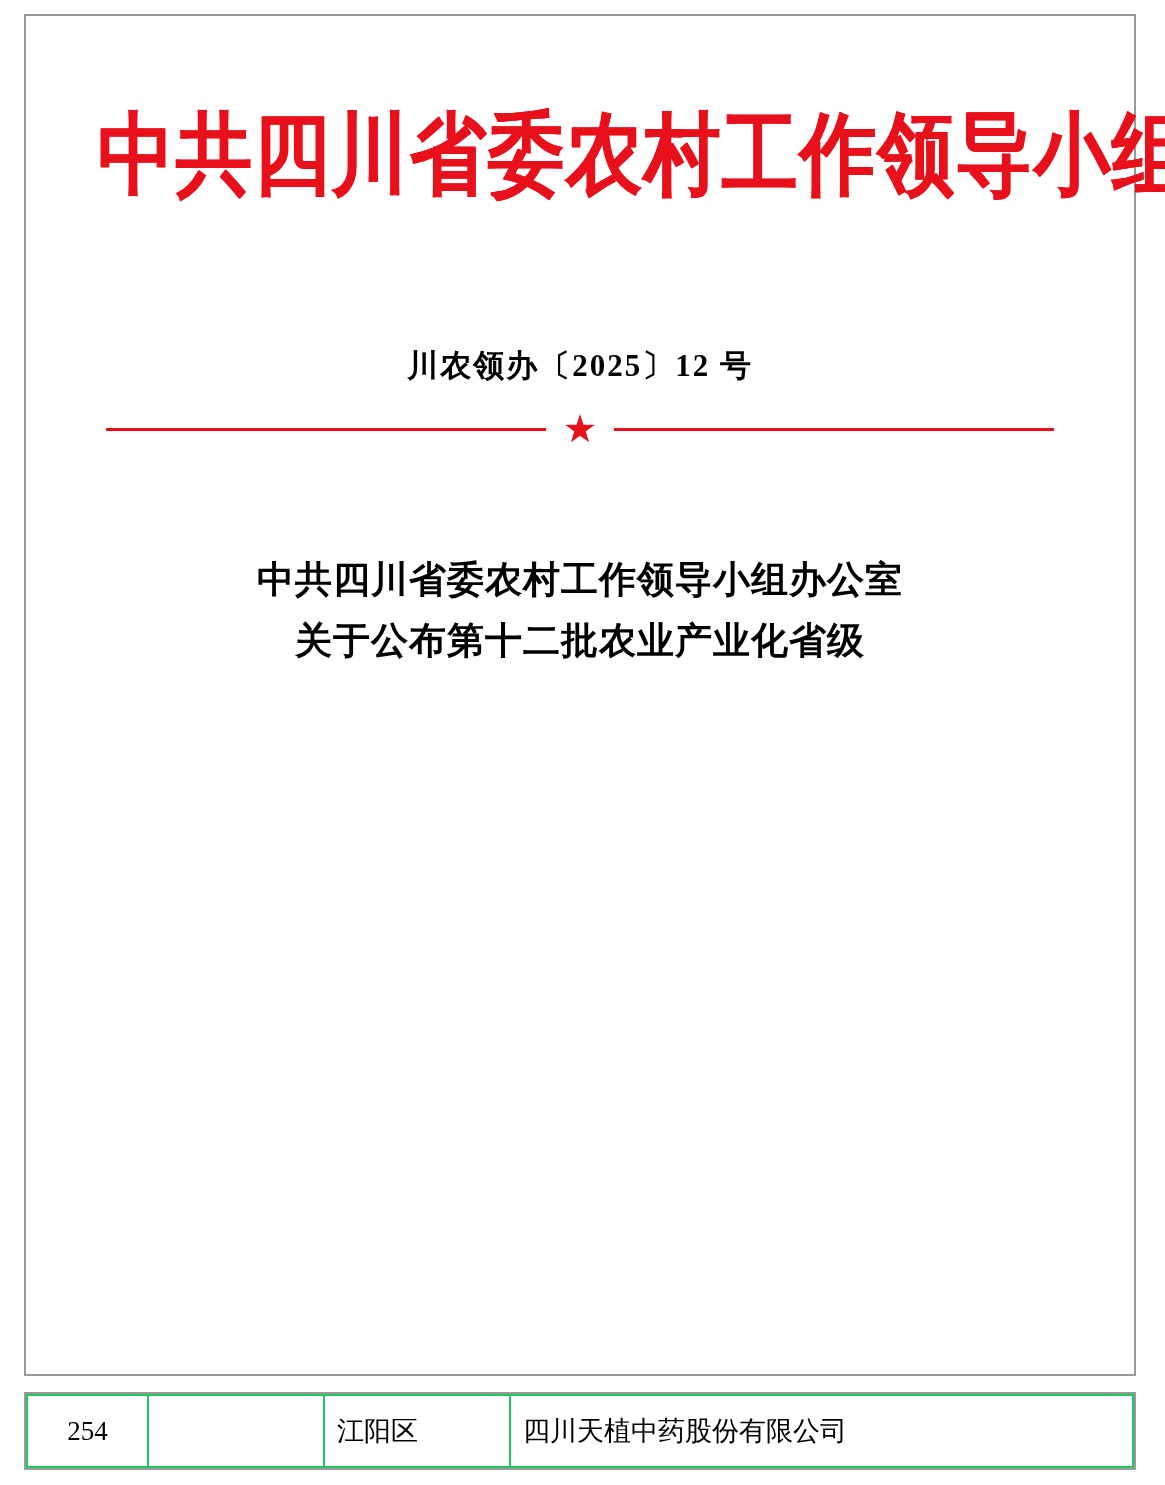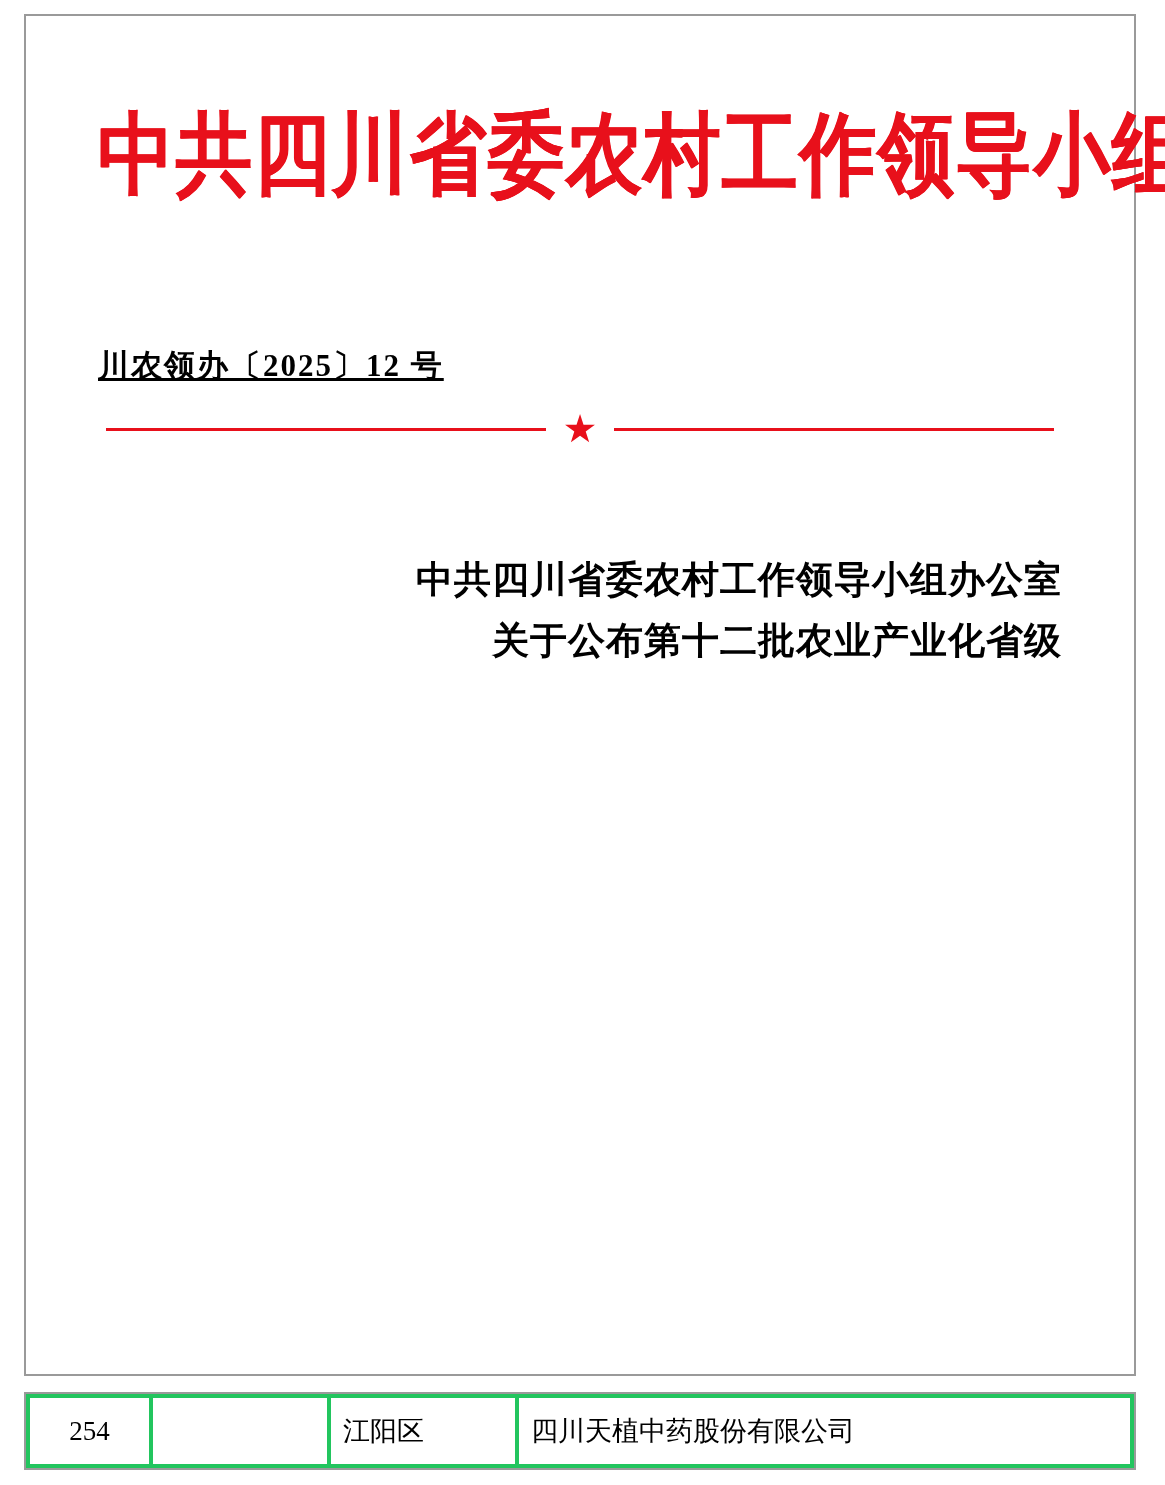--- a/index.html
+++ b/index.html
@@ -56,27 +56,26 @@
     letter-spacing: 2px;
     white-space: nowrap;
     transform: scaleY(1.18);
     transform-origin: center top;
     margin-top: 38px;
     text-shadow: 0.5px 0 0 #e8101b, -0.5px 0 0 #e8101b;
   }
 
   
   .doc-number {
-    text-align: left;
+    text-align: center;
     font-size: 31px;
     font-weight: bold;
     letter-spacing: 2px;
     margin-top: 152px;
     font-family: "Liberation Serif", "DejaVu Serif", serif;
-    text-decoration: underline;
   }
 
   
   .red-rule {
     position: relative;
     margin: 30px 8px 0 8px;
     height: 24px;
   }
   .red-rule .line-left,
   .red-rule .line-right {
@@ -100,21 +99,21 @@
   
   .main-title {
     text-align: center;
     font-weight: bold;
     font-size: 37px;
     line-height: 1.65;
     letter-spacing: 1px;
     margin-top: 108px;
     font-family: "Liberation Serif", "DejaVu Serif", serif;
   }
-  .main-title div { white-space: nowrap; text-align: right; }
+  .main-title div { white-space: nowrap; }
 
   
   .body-text {
     margin-top: 72px;
     font-size: 30px;
     line-height: 1.95;
     letter-spacing: 0.5px;
     text-align: justify;
     font-family: "Liberation Serif", "DejaVu Serif", serif;
   }
@@ -137,21 +136,21 @@
     box-sizing: border-box;
     background: #fff;
   }
   .table-strip table {
     border-collapse: collapse;
     width: 100%;
     height: 100%;
     table-layout: fixed;
   }
   .table-strip td {
-    border: 4px solid #22c55e;
+    border: 2px solid #22c55e;
     font-size: 27px;
     font-family: "Liberation Serif", "DejaVu Serif", serif;
     padding: 0 12px;
     vertical-align: middle;
   }
   .c-num { width: 95px; text-align: center; }
   .c-blank { width: 150px; }
   .c-area { width: 160px; text-align: left; }
   .c-name { text-align: left; padding-left: 18px; border-radius: 13px; }
 </style>

